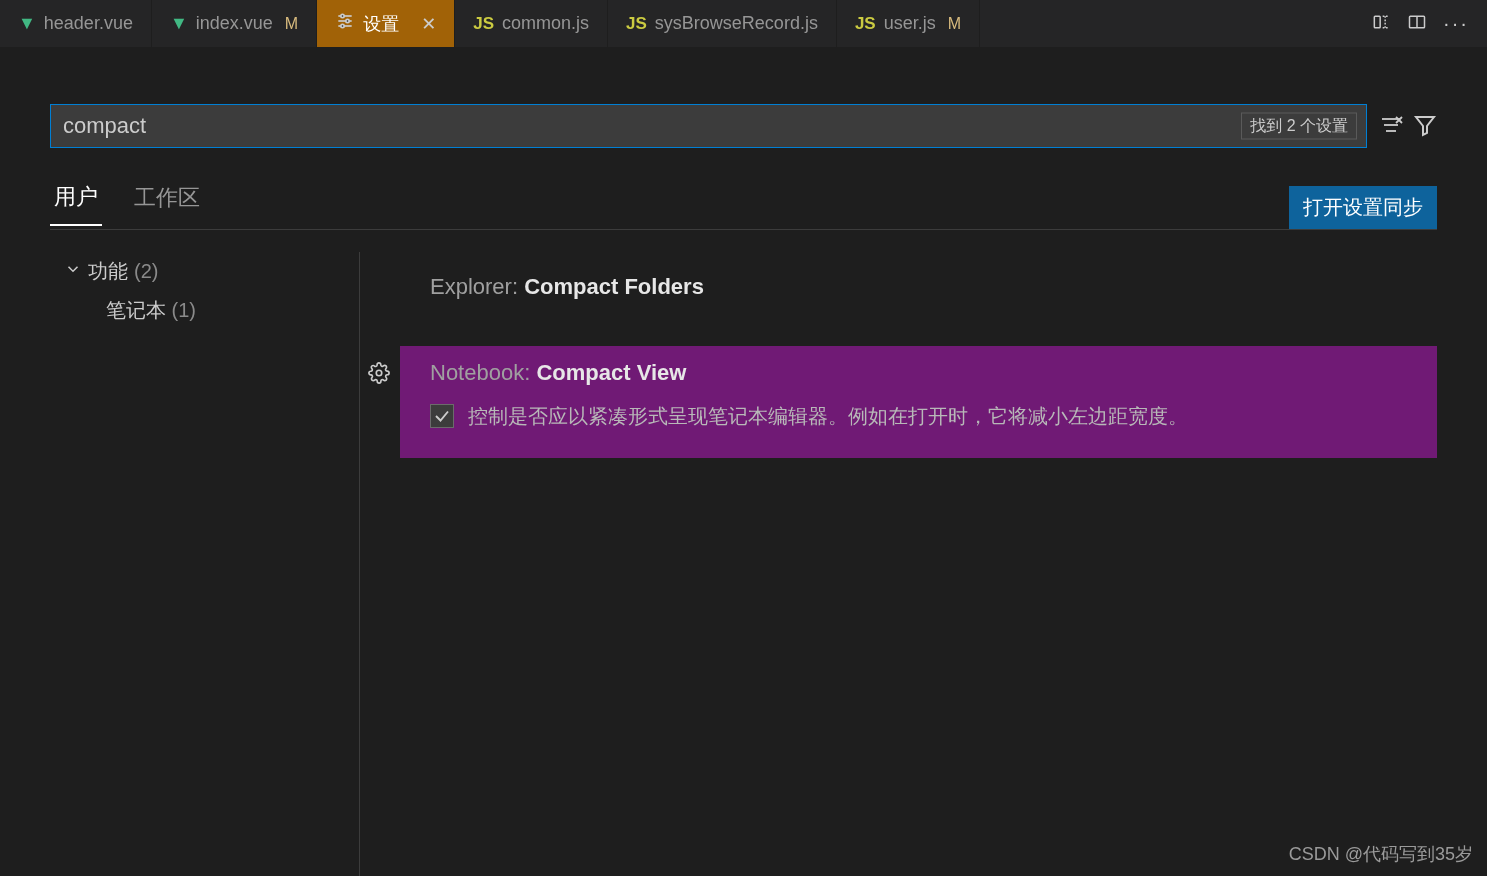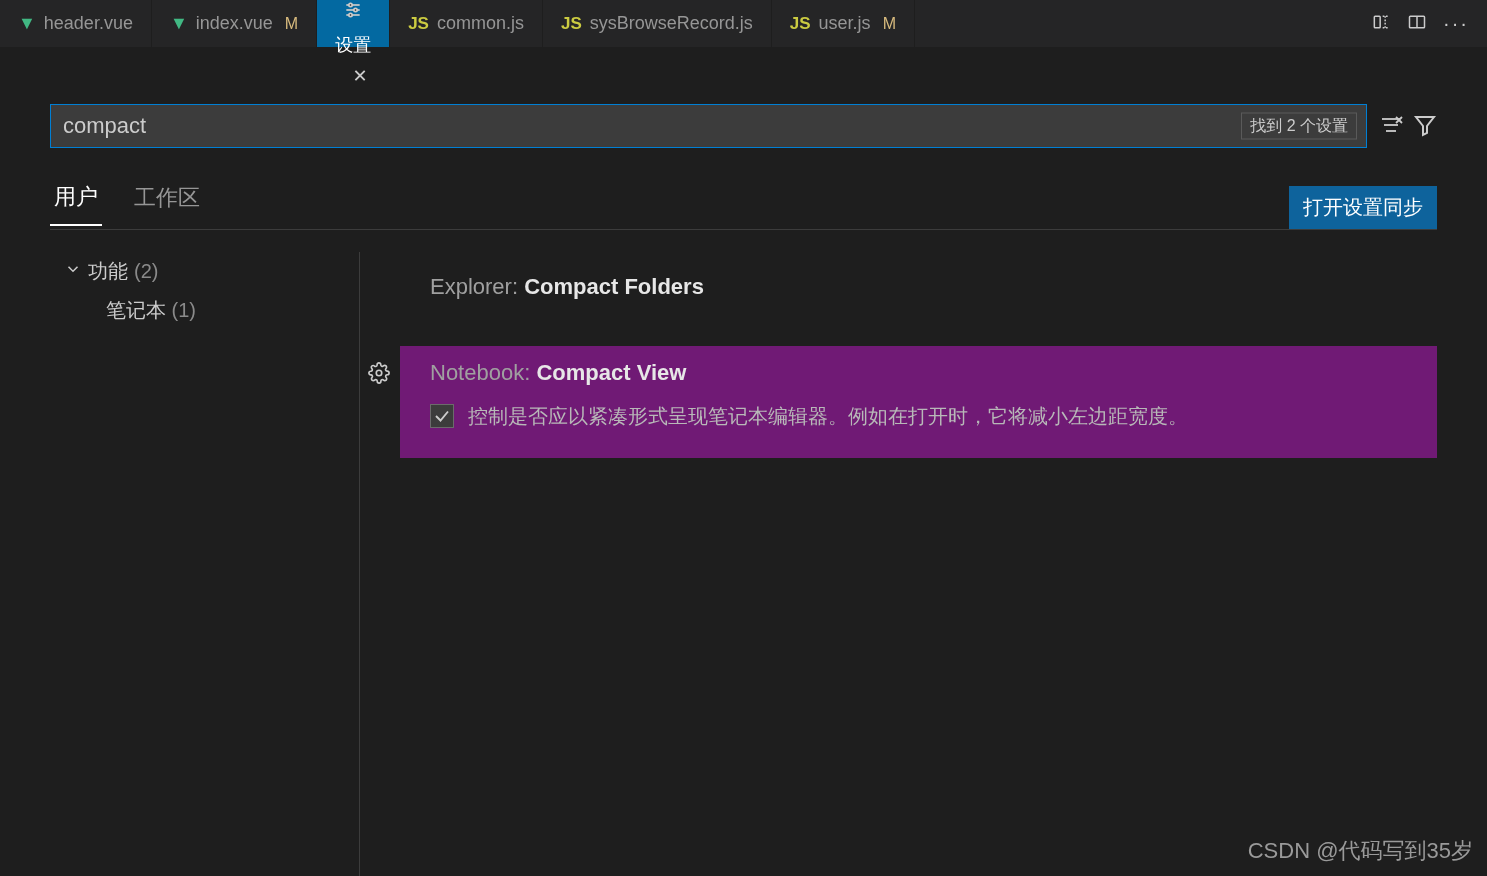--- a/index.html
+++ b/index.html
@@ -24,23 +24,22 @@
   align-items: center;
   padding: 0 18px;
   gap: 8px;
   font-size: 18px;
   color: #969696;
   cursor: pointer;
   border-right: 1px solid #1e1e1e;
   min-width: 0;
 }
 .tab.active {
-  background: #0369a1;
+  background: #a16207;
   color: #ffffff;
-  flex-direction: column;
 }
 .tab .icon-vue { color: #41b883; font-weight: bold; }
 .tab .icon-js { color: #cbcb41; font-weight: bold; font-size: 17px; }
 .tab .icon-settings { color: #cccccc; }
 .tab .mod { color: #d7ba7d; font-size: 16px; margin-left: 4px; }
 .tab .close { margin-left: 14px; color: #cccccc; font-size: 18px; }
 .tabbar-actions {
   margin-left: auto;
   display: flex;
   align-items: center;
@@ -181,21 +180,21 @@
   left: -32px;
   top: 16px;
   color: #cccccc;
 }
 .gear-indicator svg { width: 22px; height: 22px; }
 .watermark {
   position: absolute;
   right: 14px;
   bottom: 10px;
   color: #9a9a9a;
-  font-size: 22px;
+  font-size: 18px;
 }
 </style>
 </head>
 <body>
 
 <div class="tabbar">
   <div class="tab">
     <span class="icon icon-vue">▼</span>
     <span>header.vue</span>
   </div>

